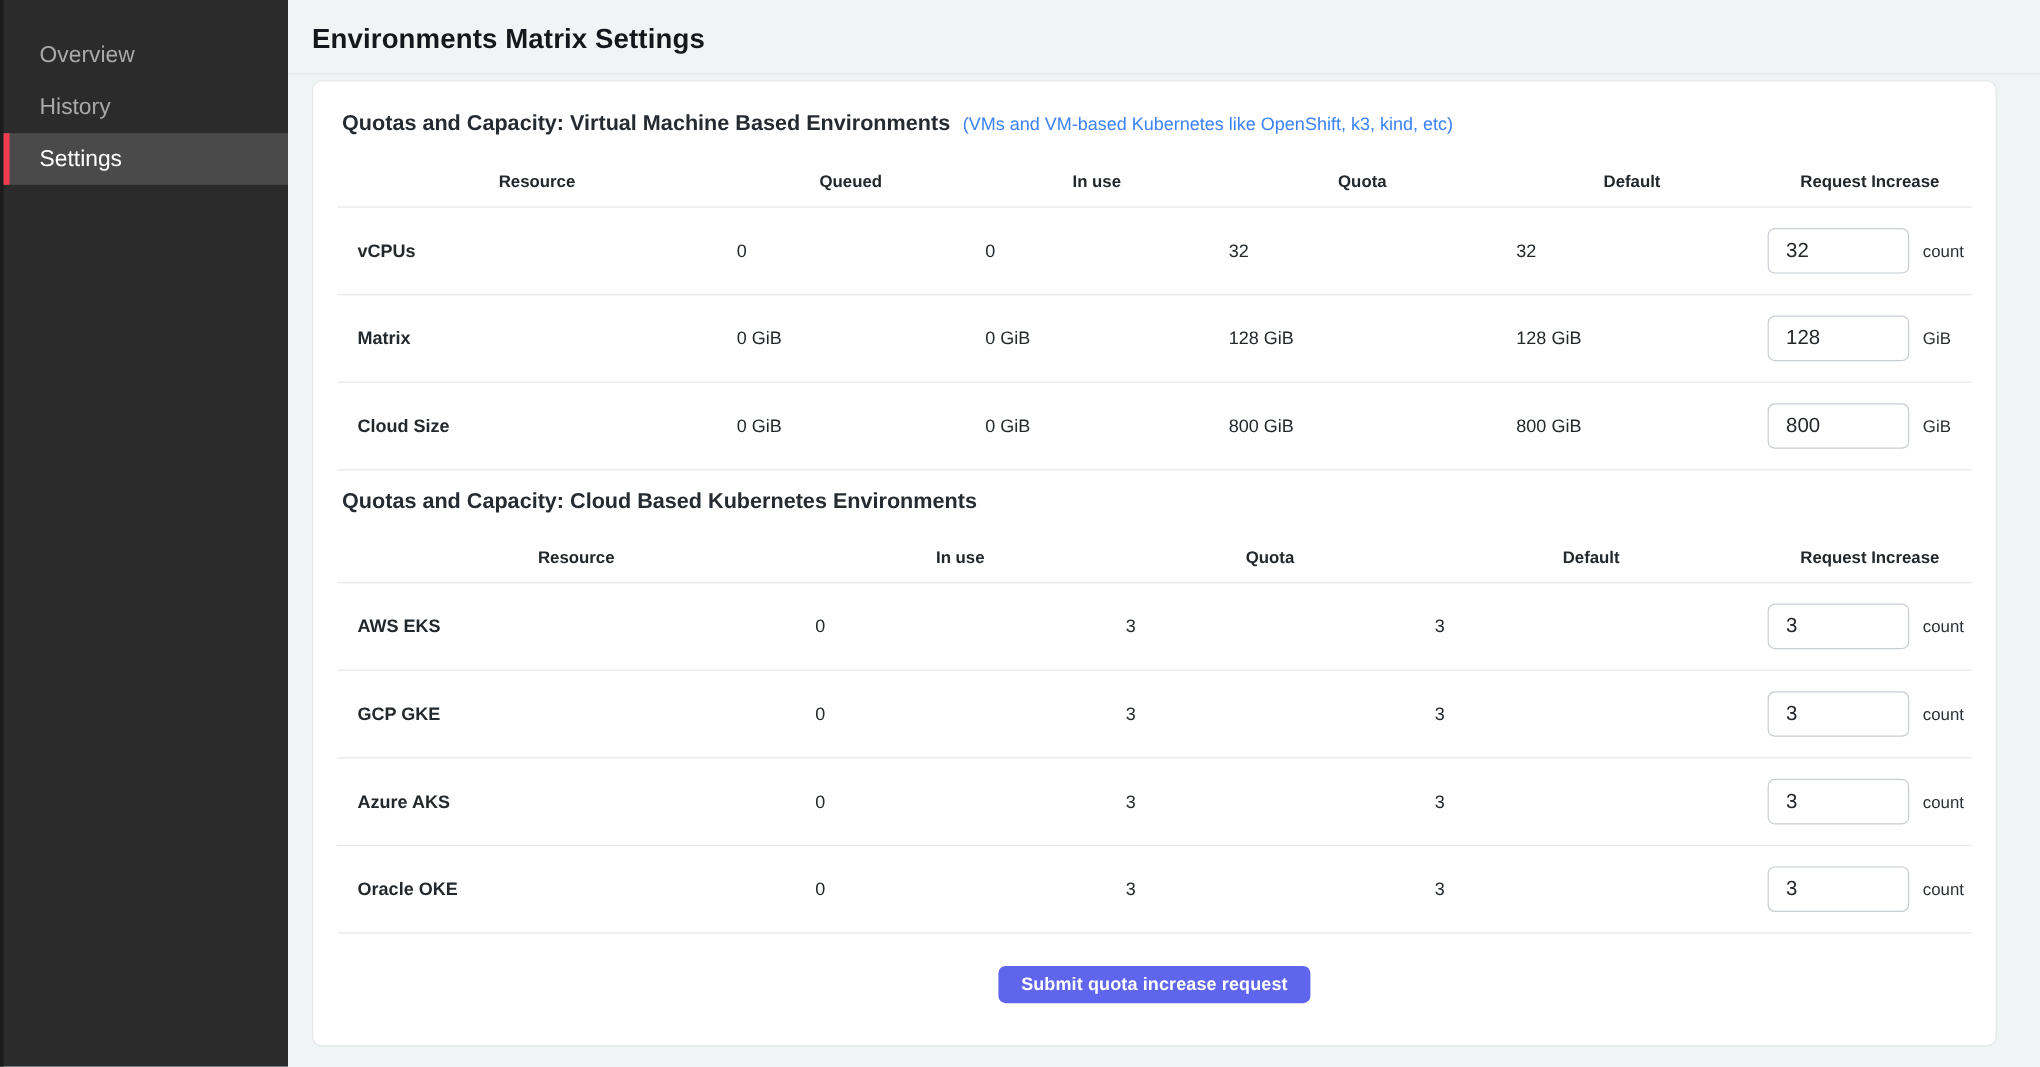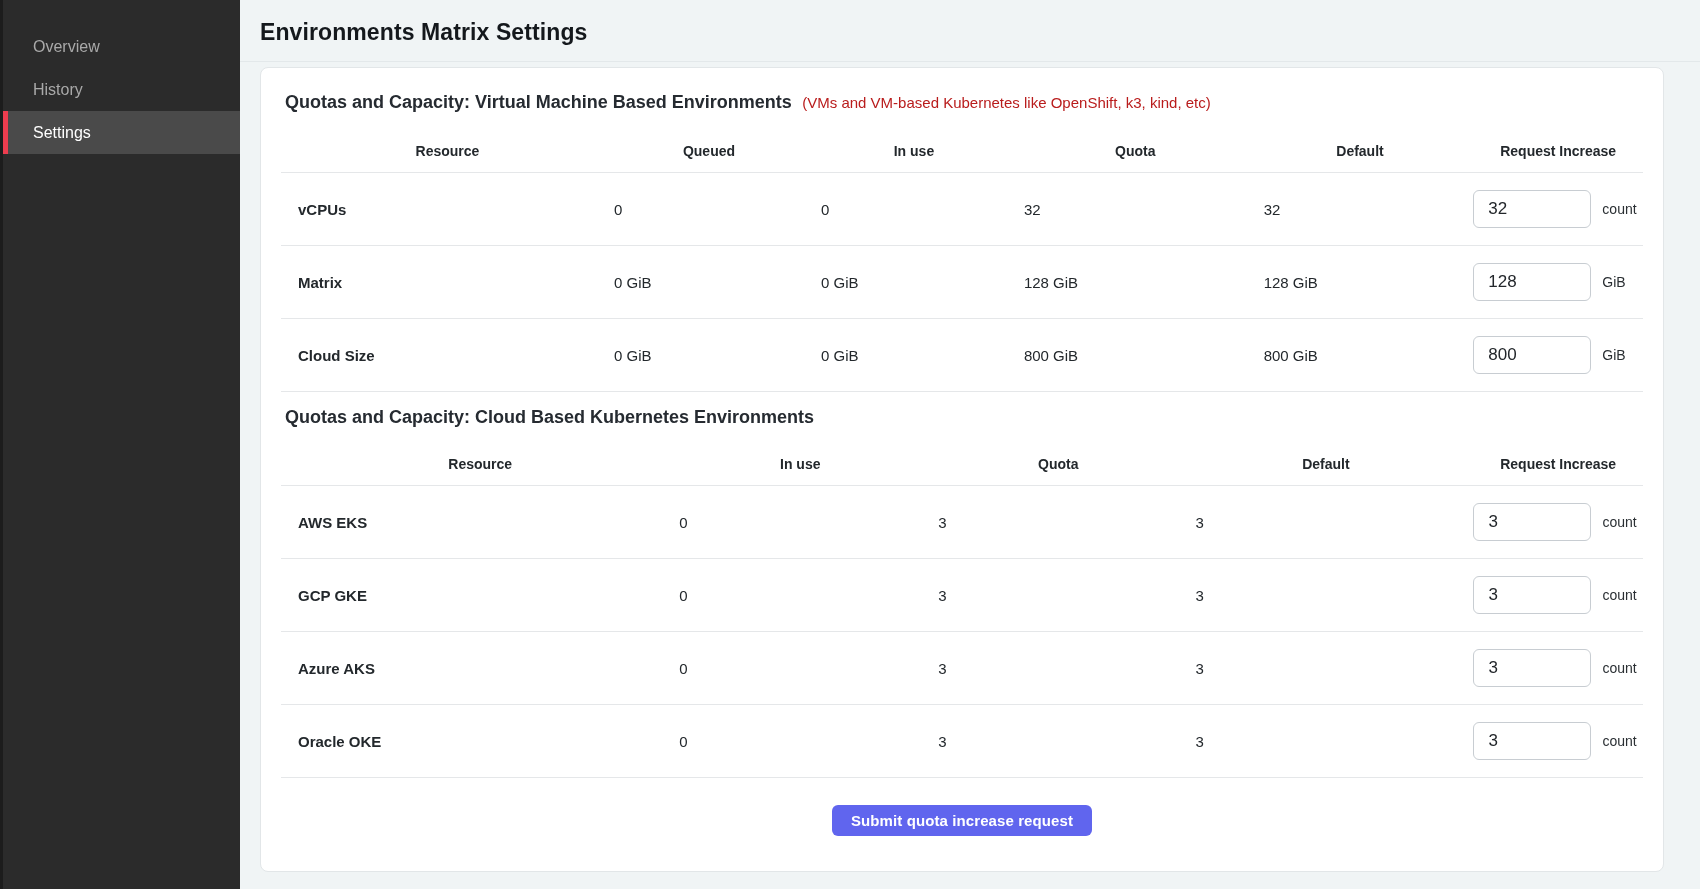--- a/index.html
+++ b/index.html
@@ -18,21 +18,21 @@
     border-left: 3px solid #1c1c1c;
     flex-shrink: 0;
     padding-top: 25px;
   }
   .nav-item {
     height: 43px;
     display: flex; align-items: center;
     padding-left: 25px;
     border-left: 5px solid transparent;
     color: #a9a9a9;
-    font-size: 16px;
+    font-size: 19px;
     cursor: pointer;
   }
   .nav-item.active {
     background: #4a4a4a;
     border-left-color: #ee3d4f;
     color: #ffffff;
   }
 
   
   .main { flex: 1; min-width: 0; }
@@ -52,21 +52,21 @@
     border-radius: 8px;
     padding: 24px 20px 22px 20px;
     height: 805px;
   }
 
   .section-heading { margin: 0 0 0 4px; }
   .section-heading .h {
     font-size: 18px; font-weight: 700; color: #262b31;
   }
   .section-heading .sub {
-    font-size: 15px; font-weight: 400; color: #b91c1c; margin-left: 6px;
+    font-size: 15px; font-weight: 400; color: #3b82f6; margin-left: 6px;
   }
   .section-heading.second { padding: 15px 0 14px 0; }
   .section-heading.first { padding: 0 0 16px 0; }
 
   
   .trow {
     display: grid;
     align-items: center;
     border-bottom: 1px solid #e5e7e9;
   }

